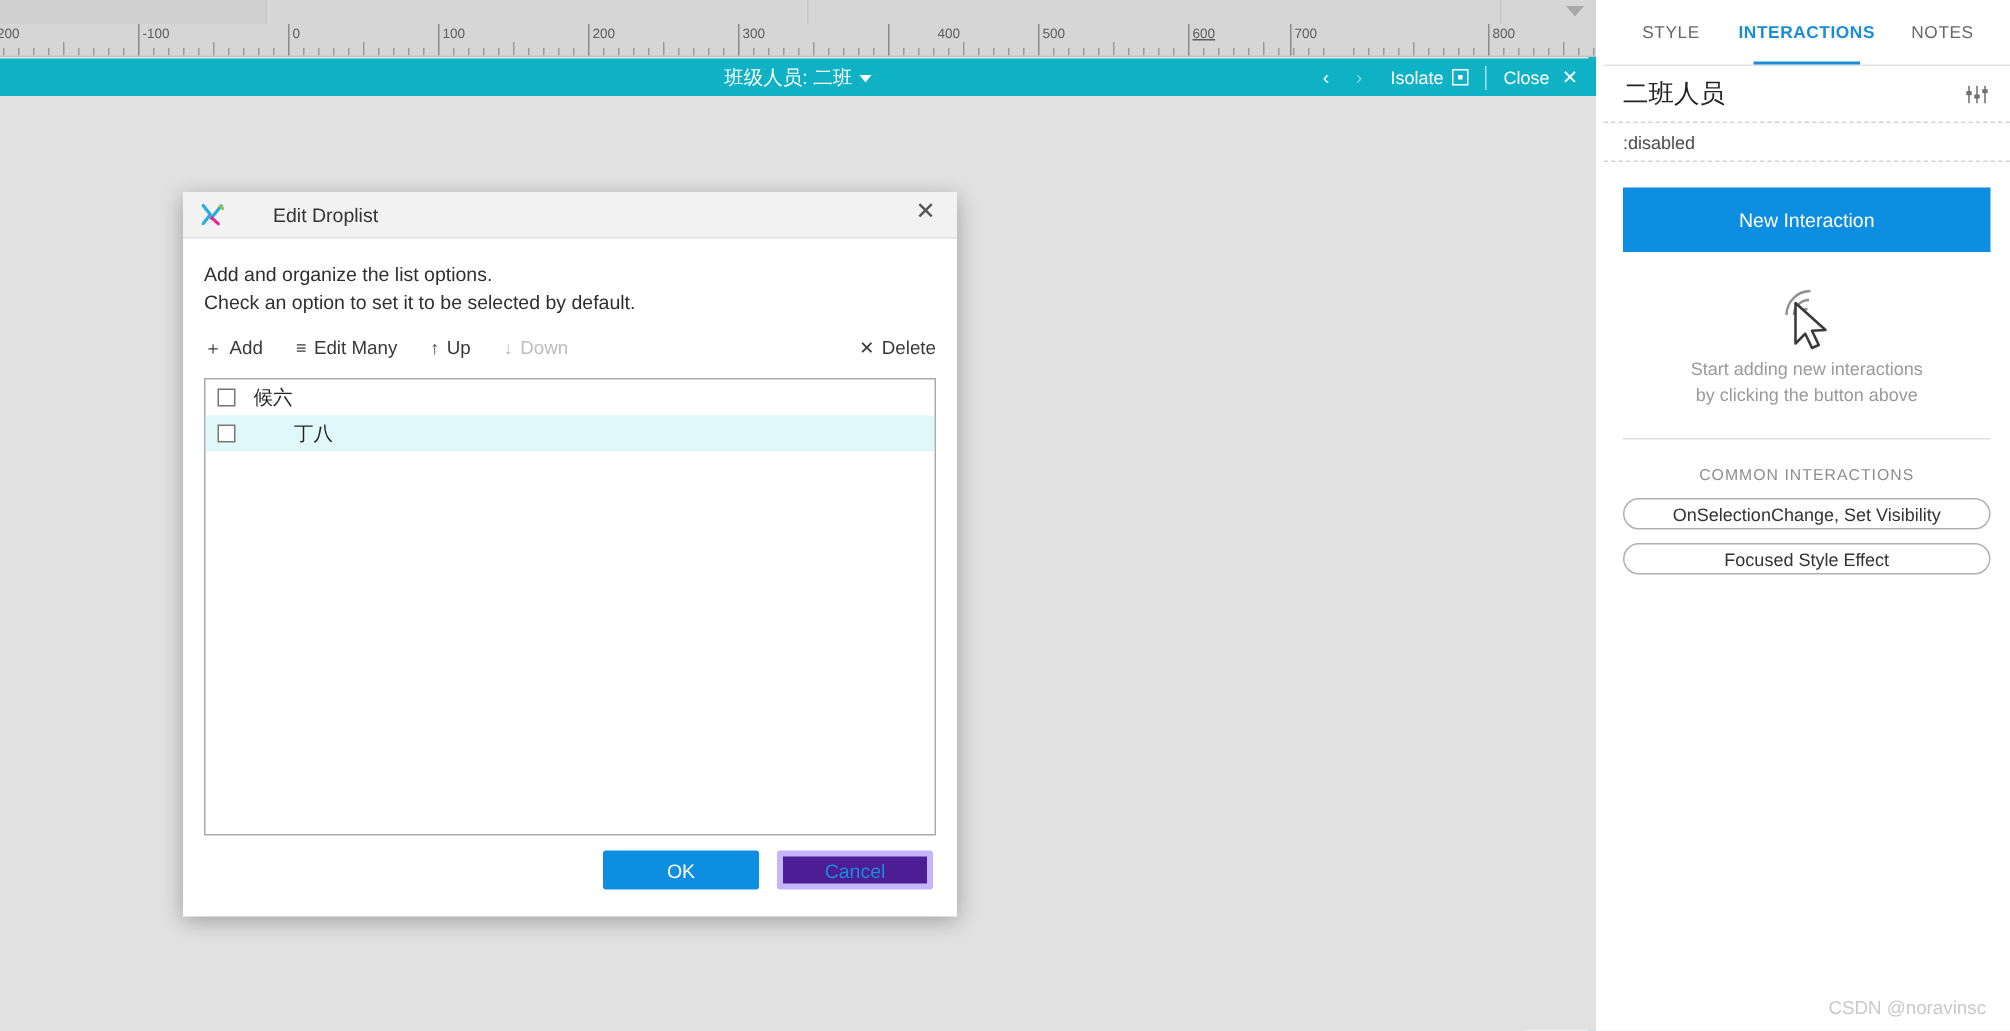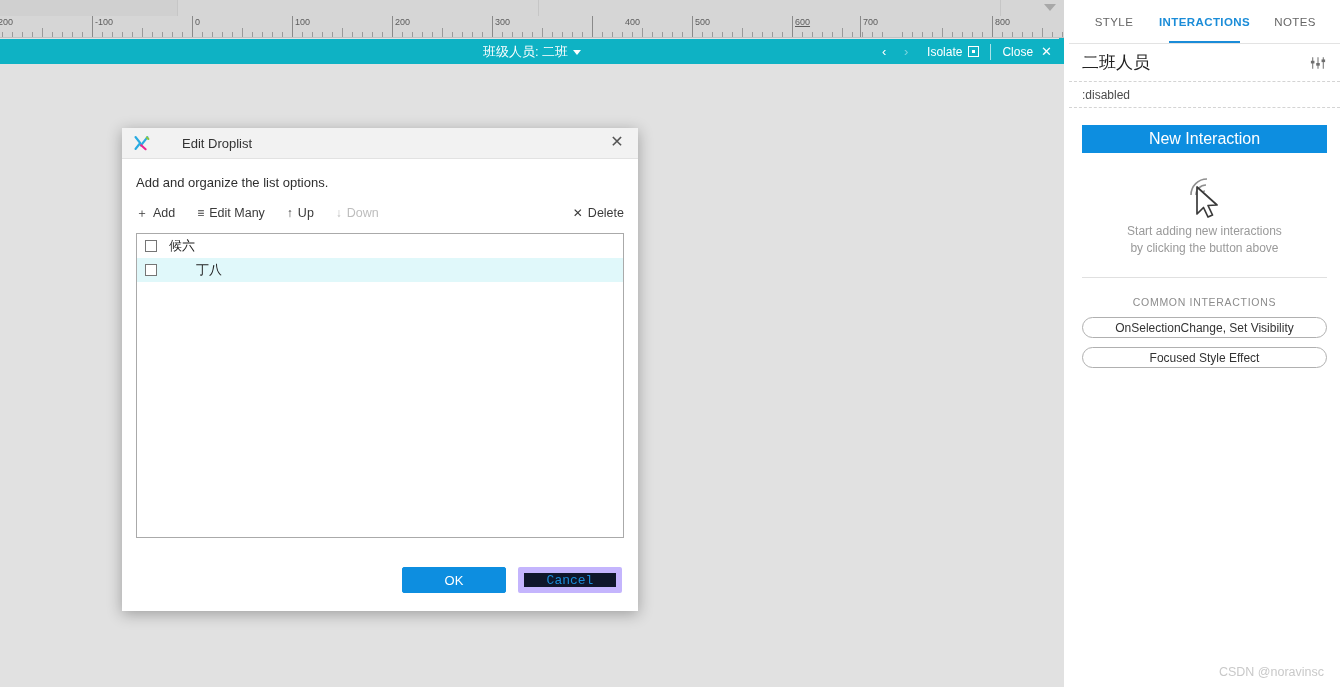--- a/index.html
+++ b/index.html
@@ -177,21 +177,21 @@
     position: absolute; left: 0; right: 0; bottom: 0; height: 62px;
     display: flex; align-items: center; justify-content: flex-end;
     padding-right: 16px; gap: 12px;
   }
   .btn {
     width: 104px; height: 26px; font-size: 13px;
     display: flex; align-items: center; justify-content: center;
     cursor: pointer; border-radius: 2px;
   }
   .btn-primary { background: #0d8ee0; color: #ffffff; border: 1px solid #0d8ee0; }
-  .btn-secondary { background: #0f172a; color: #1a8cd8; border: 6px solid #c4b5fd; font-family: Liberation Mono, monospace; }
+  .btn-secondary { background: #4c1d95; color: #1a8cd8; border: 4px solid #c4b5fd; }
 
   
   #right-panel {
     position: absolute; left: 1069px; top: 0; width: 271px; height: 687px;
     background: #ffffff;
   }
   #panel-tabs {
     height: 44px; display: flex; align-items: stretch;
     border-bottom: 1px solid #e3e3e3;
   }
@@ -211,24 +211,24 @@
     border-bottom: 1px dashed #d4d4d4;
   }
   #panel-name { font-size: 17px; color: #222222; flex: 1 1 auto; }
   #panel-filter-icon { width: 16px; height: 14px; flex: 0 0 auto; cursor: pointer; }
   #panel-state-row {
     height: 26px; display: flex; align-items: center;
     padding-left: 13px; font-size: 12px; color: #4b4b4b;
     border-bottom: 1px dashed #d4d4d4;
   }
   #new-interaction-btn {
-    margin: 17px 13px 0 13px; height: 28px;
+    margin: 17px 13px 0 13px; height: 43px;
     background: #0d8ee0; color: #ffffff;
     display: flex; align-items: center; justify-content: center;
-    font-size: 16px; cursor: pointer;
+    font-size: 13px; cursor: pointer;
   }
   #empty-illustration {
     margin-top: 18px; display: flex; flex-direction: column; align-items: center;
   }
   #cursor-icon { width: 56px; height: 52px; }
   .empty-line {
     font-size: 12px; color: #9a9a9a; line-height: 17px; text-align: center;
   }
   #panel-divider {
     margin: 20px 13px 0 13px; height: 1px; background: #e0e0e0;
@@ -403,20 +403,21 @@
           <path d="M13.5 2.2 L6.8 10.5" fill="none" stroke="#29abe2" stroke-width="2.1" stroke-linecap="round"></path>
           <path d="M7.2 10.2 L11.6 14.2" fill="none" stroke="#ec268f" stroke-width="2.1" stroke-linecap="round"></path>
           <path d="M12.8 2.4 L14.4 4.0" fill="none" stroke="#8cc63f" stroke-width="2.1" stroke-linecap="round"></path>
         </svg>
         <div id="modal-title">Edit Droplist</div>
         <div id="modal-close">✕</div>
       </div>
 
       <div id="modal-body">
         <div class="hint-line">Add and organize the list options.</div>
+        <div class="hint-line">Check an option to set it to be selected by default.</div>
 
         <div id="list-toolbar">
           <div class="tb-btn">
             <span class="tb-ico">＋</span>
             <span>Add</span>
           </div>
           <div class="tb-btn">
             <span class="tb-ico">≡</span>
             <span>Edit Many</span>
           </div>

